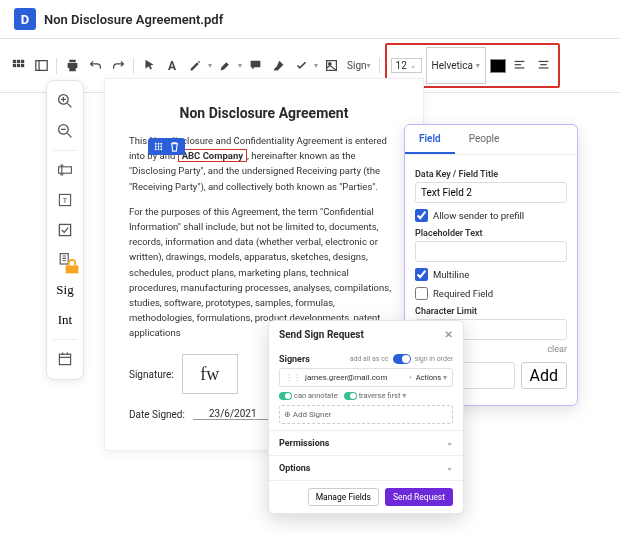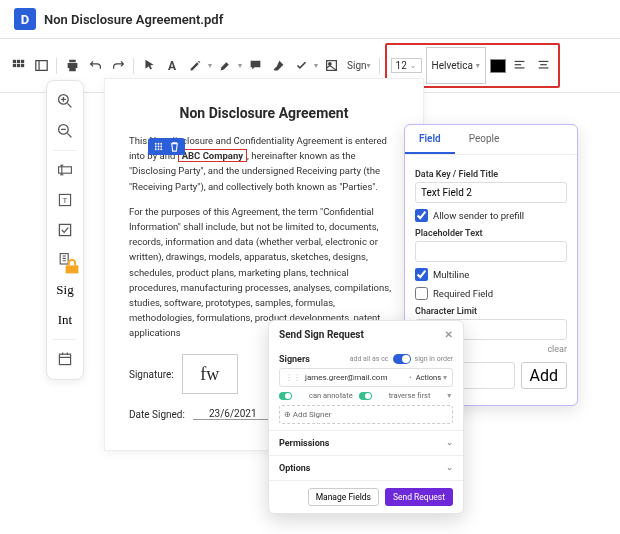--- a/index.html
+++ b/index.html
@@ -46,21 +46,21 @@
 .addbtn{border:1px solid #ccc;background:#fff;padding:3px 8px;border-radius:3px;font-size:16px;cursor:pointer}
 .sendpanel{position:absolute;left:268px;top:320px;width:196px;background:#fff;border:1px solid #e5e5e5;border-radius:6px;box-shadow:0 6px 20px rgba(0,0,0,.16);font-size:9px}
 .sphead{display:flex;justify-content:space-between;align-items:center;padding:8px 10px;font-weight:700;font-size:10px}
 .spsec{padding:6px 10px}
 .spsect{font-weight:700;font-size:9px;margin-bottom:4px;display:flex;justify-content:space-between;align-items:center}
 .toggle{width:18px;height:10px;background:#2b5fd9;border-radius:5px;position:relative;display:inline-block}
 .toggle::after{content:"";position:absolute;right:1px;top:1px;width:8px;height:8px;background:#fff;border-radius:50%}
 .signer{border:1px solid #e0e0e0;border-radius:3px;padding:4px 5px;display:flex;align-items:center;gap:4px;font-size:8px;margin-bottom:4px}
 .signer .email{flex:1;color:#333}
 .perms{display:flex;gap:6px;font-size:7.5px;color:#666;margin:3px 0 5px}
-.perms span{display:flex;align-items:center;gap:17px}
+.perms span{display:flex;align-items:center;gap:2px}
 .minitog{width:13px;height:8px;background:#35c08e;border-radius:4px;position:relative;display:inline-block}
 .minitog::after{content:"";position:absolute;right:1px;top:1px;width:6px;height:6px;background:#fff;border-radius:50%}
 .addsigner{border:1px dashed #ccc;border-radius:3px;padding:4px;text-align:left;font-size:8px;color:#666;cursor:pointer}
 .collapse{padding:7px 10px;border-top:1px solid #eee;font-weight:700;font-size:9px;display:flex;justify-content:space-between;cursor:pointer}
 .spfoot{display:flex;justify-content:flex-end;gap:6px;padding:7px 10px;border-top:1px solid #eee}
 .btn-outline{border:1px solid #ccc;background:#fff;padding:3px 7px;border-radius:3px;font-size:8.5px;cursor:pointer}
 .btn-primary{border:none;background:#6d28d9;color:#fff;padding:3px 8px;border-radius:3px;font-size:8.5px;cursor:pointer}
 .chev{font-size:8px;color:#999}
 </style>
 </head>

